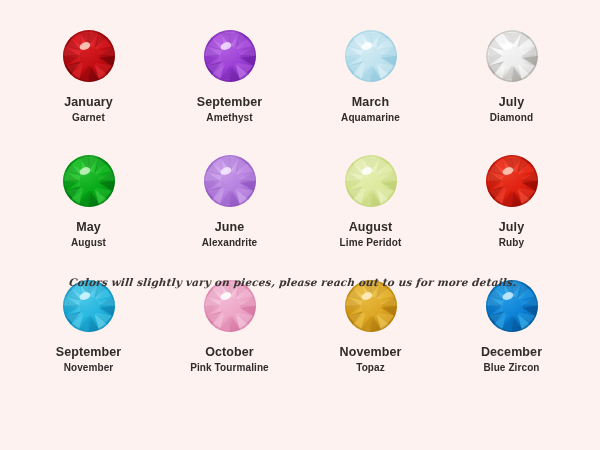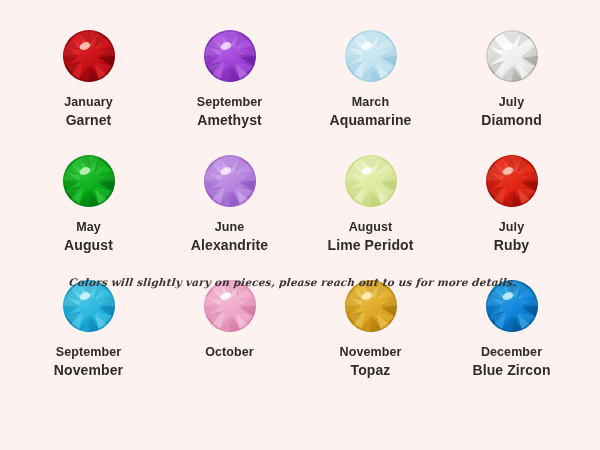--- a/index.html
+++ b/index.html
@@ -58,21 +58,21 @@
     display: block;
   }
   .month {
     font-size: 12.5px;
     color: #2f2b2b;
     line-height: 1.35;
     letter-spacing: .1px;
     white-space: nowrap;
   }
   .stone {
-    font-size: 14px;
+    font-size: 10px;
     color: #2f2b2b;
     line-height: 1.35;
     letter-spacing: .1px;
     white-space: nowrap;
   }
   .footnote {
     position: absolute;
     left: 0;
     right: 0;
     bottom: 28px;
@@ -452,20 +452,21 @@
               <path d="M19.28,32.72 L2.46,35.75 L16.25,49.54 Z" fill="#f8cfe2" fill-opacity="0.28"></path>
               <path d="M16.50,26.00 L2.46,16.25 L2.46,35.75 Z" fill="#d2739f" fill-opacity="0.28"></path>
               <path d="M19.28,19.28 L16.25,2.46 L2.46,16.25 Z" fill="#f8cfe2" fill-opacity="0.28"></path>
               <circle cx="26" cy="26" r="9.5" fill="#eda4c6" fill-opacity="0.45"></circle>
               <ellipse cx="22" cy="16" rx="5.5" ry="3.6" fill="#ffffff" fill-opacity="0.85" transform="rotate(-22 22 16)"></ellipse>
               <circle cx="26" cy="26" r="25.1" fill="none" stroke="#d2739f" stroke-opacity="0.45" stroke-width="1.6"></circle>
             </svg>
           </div>
         </div>
         <div class="month">October</div>
+        <div class="stone">Pink Tourmaline</div>
       </div>
       <div class="cell">
         <div class="gem-wrap">
           <div class="gem" style="background: radial-gradient(circle at 38% 30%, rgb(243, 207, 98) 0%, rgb(220, 165, 33) 48%, rgb(169, 116, 9) 100%);">
             <svg viewBox="0 0 52 52">
               <path d="M26.00,0.00 L35.95,1.98 L27.85,16.68 Z" fill="#f3cf62" fill-opacity="0.55"></path>
               <path d="M35.95,1.98 L44.38,7.62 L31.28,18.10 Z" fill="#a97409" fill-opacity="0.34"></path>
               <path d="M44.38,7.62 L50.02,16.05 L33.90,20.72 Z" fill="#dca521" fill-opacity="0.55"></path>
               <path d="M50.02,16.05 L52.00,26.00 L35.32,24.15 Z" fill="#f3cf62" fill-opacity="0.34"></path>
               <path d="M52.00,26.00 L50.02,35.95 L35.32,27.85 Z" fill="#a97409" fill-opacity="0.55"></path>

